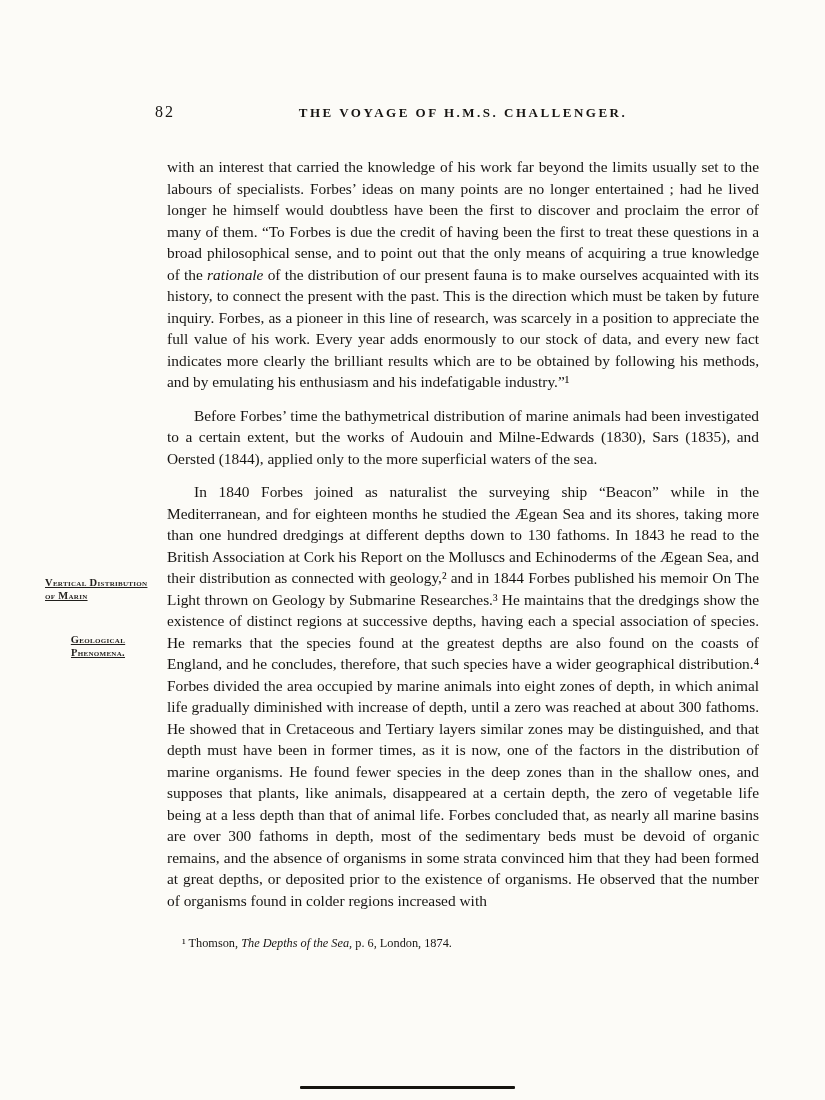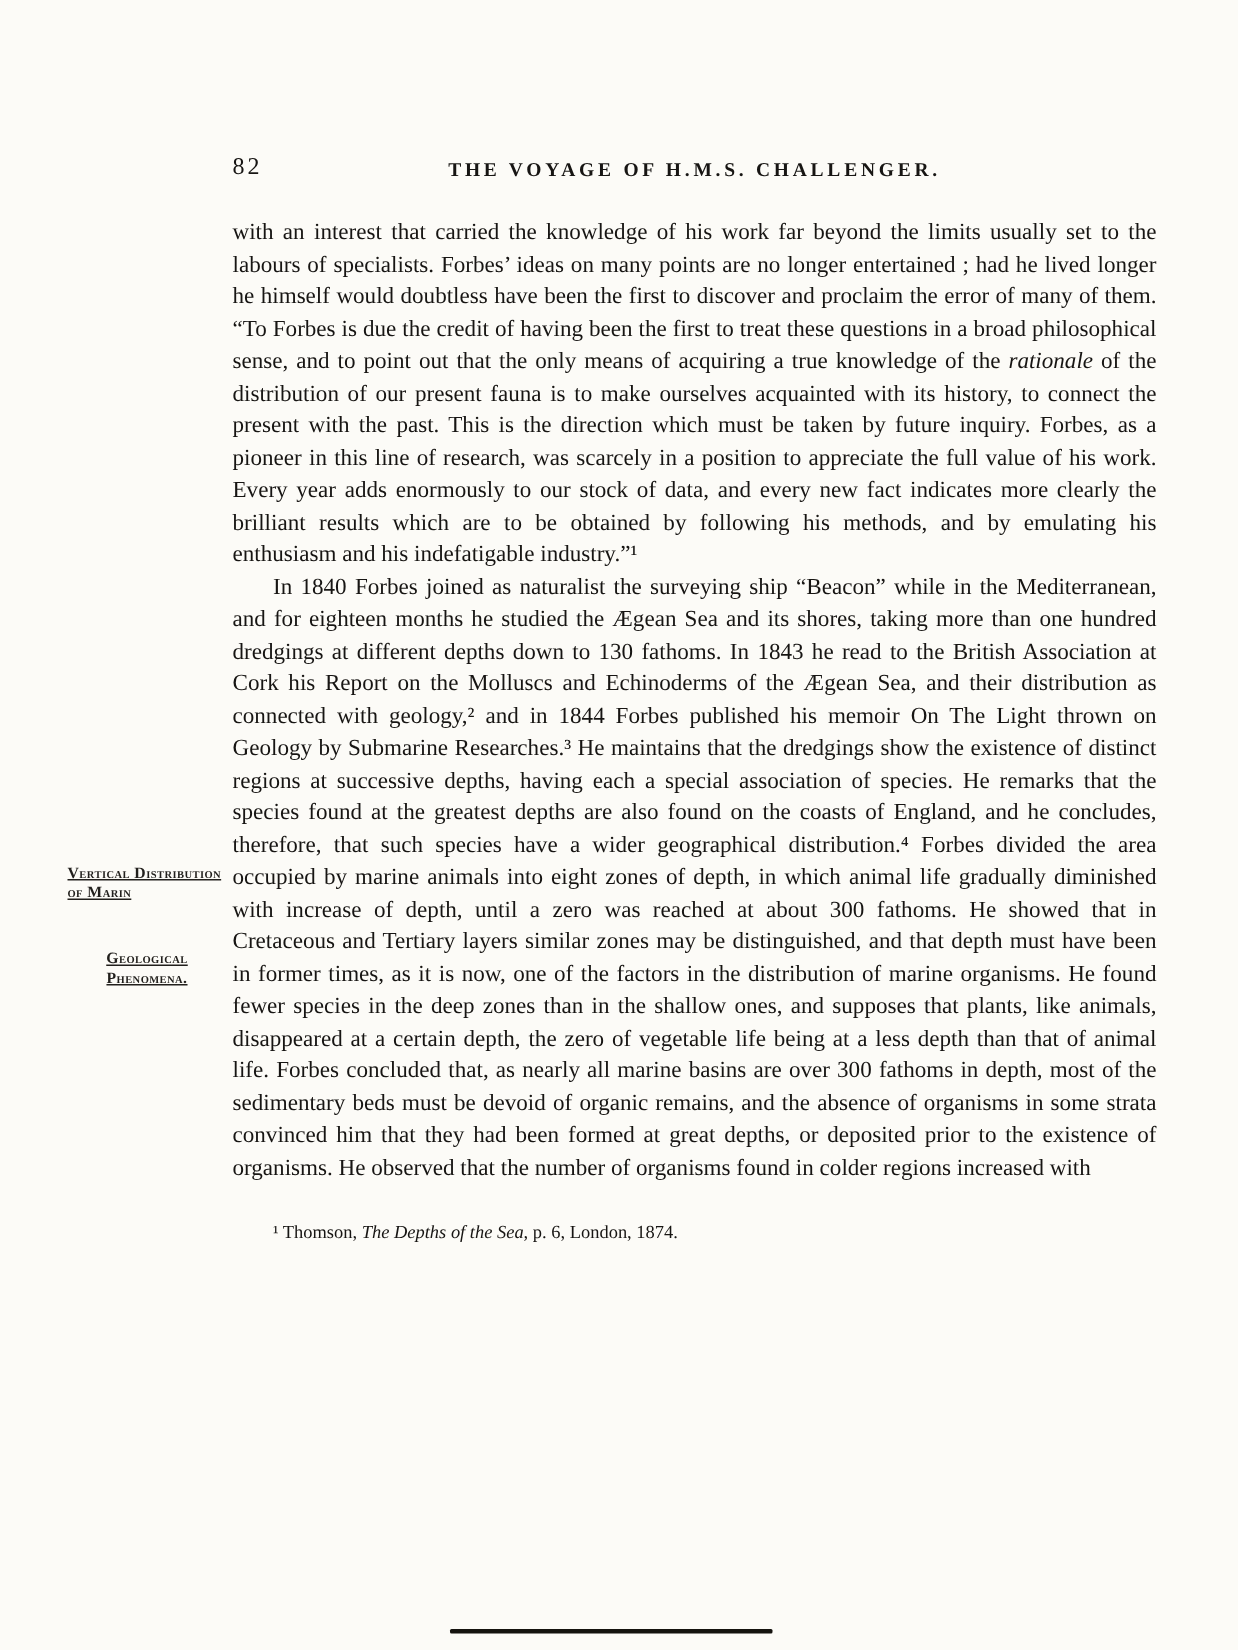--- a/index.html
+++ b/index.html
@@ -32,21 +32,21 @@
   }
   .text-column {
     position: absolute;
     top: 144px;
     left: 155px;
     width: 616px;
     font-size: 15.4px;
     line-height: 21.5px;
     text-align: justify;
   }
-  .text-column p { margin: 0; text-indent: 27px; }
+  .text-column p { margin: 12px; text-indent: 27px; }
   .text-column p.flush { text-indent: 0; }
   .margin-note {
     position: absolute;
     left: 45px;
     width: 106px;
     font-variant: small-caps;
     font-weight: bold;
     font-size: 10.5px;
     line-height: 12.5px;
     letter-spacing: 0.3px;
@@ -81,20 +81,21 @@
   <div class="page-number">82</div>
 
   <div class="running-head">THE VOYAGE OF H.M.S. CHALLENGER.</div>
 
   <div class="margin-note note1">Vertical Distribution of Marin</div>
 
   <div class="margin-note note2">Geological Phenomena.</div>
 
   <div class="text-column">
     <p class="flush">with an interest that carried the knowledge of his work far beyond the limits usually set to the labours of specialists.  Forbes’ ideas on many points are no longer entertained ; had he lived longer he himself would doubtless have been the first to discover and proclaim the error of many of them.  “To Forbes is due the credit of having been the first to treat these questions in a broad philosophical sense, and to point out that the only means of acquiring a true knowledge of the <i>rationale</i> of the distribution of our present fauna is to make ourselves acquainted with its history, to connect the present with the past.  This is the direction which must be taken by future inquiry.  Forbes, as a pioneer in this line of research, was scarcely in a position to appreciate the full value of his work. Every year adds enormously to our stock of data, and every new fact indicates more clearly the brilliant results which are to be obtained by following his methods, and by emulating his enthusiasm and his indefatigable industry.”¹</p>
+    <p>Before Forbes’ time the bathymetrical distribution of marine animals had been investigated to a certain extent, but the works of Audouin and Milne-Edwards (1830), Sars (1835), and Oersted (1844), applied only to the more superficial waters of the sea.</p>
     <p>In 1840 Forbes joined as naturalist the surveying ship “Beacon” while in the Mediterranean, and for eighteen months he studied the Ægean Sea and its shores, taking more than one hundred dredgings at different depths down to 130 fathoms.  In 1843 he read to the British Association at Cork his Report on the Molluscs and Echinoderms of the Ægean Sea, and their distribution as connected with geology,² and in 1844 Forbes published his memoir On The Light thrown on Geology by Submarine Researches.³ He maintains that the dredgings show the existence of distinct regions at successive depths, having each a special association of species.  He remarks that the species found at the greatest depths are also found on the coasts of England, and he concludes, therefore, that such species have a wider geographical distribution.⁴  Forbes divided the area occupied by marine animals into eight zones of depth, in which animal life gradually diminished with increase of depth, until a zero was reached at about 300 fathoms.  He showed that in Cretaceous and Tertiary layers similar zones may be distinguished, and that depth must have been in former times, as it is now, one of the factors in the distribution of marine organisms.  He found fewer species in the deep zones than in the shallow ones, and supposes that plants, like animals, disappeared at a certain depth, the zero of vegetable life being at a less depth than that of animal life.  Forbes concluded that, as nearly all marine basins are over 300 fathoms in depth, most of the sedimentary beds must be devoid of organic remains, and the absence of organisms in some strata convinced him that they had been formed at great depths, or deposited prior to the existence of organisms. He observed that the number of organisms found in colder regions increased with</p>
 
     <div class="footnotes">
       <div class="fn-line">¹ Thomson, <i>The Depths of the Sea,</i> p. 6, London, 1874.</div>
     </div>
   </div>
 
   <div class="scan-mark"></div>
 
 </div>

